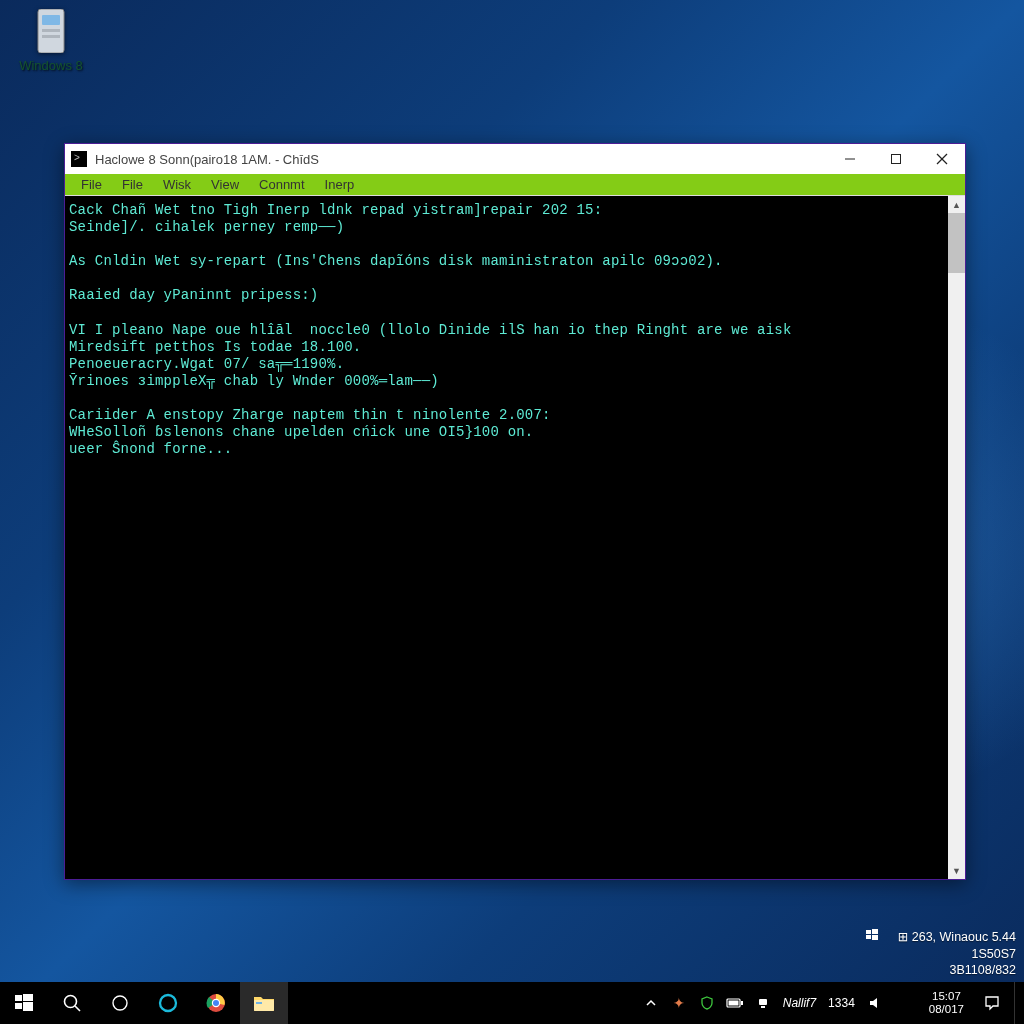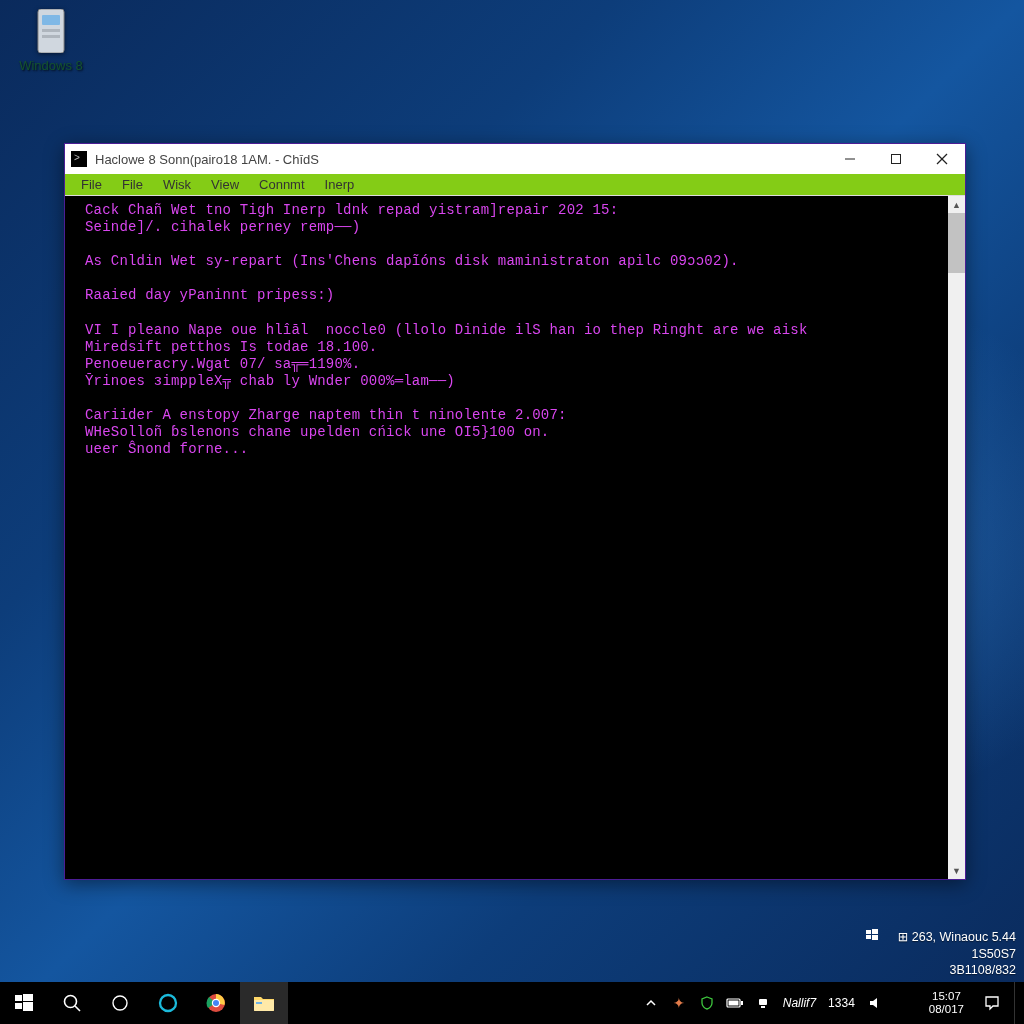--- a/index.html
+++ b/index.html
@@ -129,22 +129,22 @@
       cursor: default;
     }
 
     .terminal-body {
       flex: 1;
       display: flex;
       background: #000;
     }
     .terminal-content {
       flex: 1;
-      padding: 6px 20px;
-      color: #d946ef;
+      padding: 6px 4px;
+      color: #5eead4;
       font-family: "Consolas", "Courier New", monospace;
       font-size: 14px;
       line-height: 1.22;
       white-space: pre-wrap;
       letter-spacing: 0.2px;
       overflow: hidden;
     }
 
     .scrollbar {
       width: 17px;

